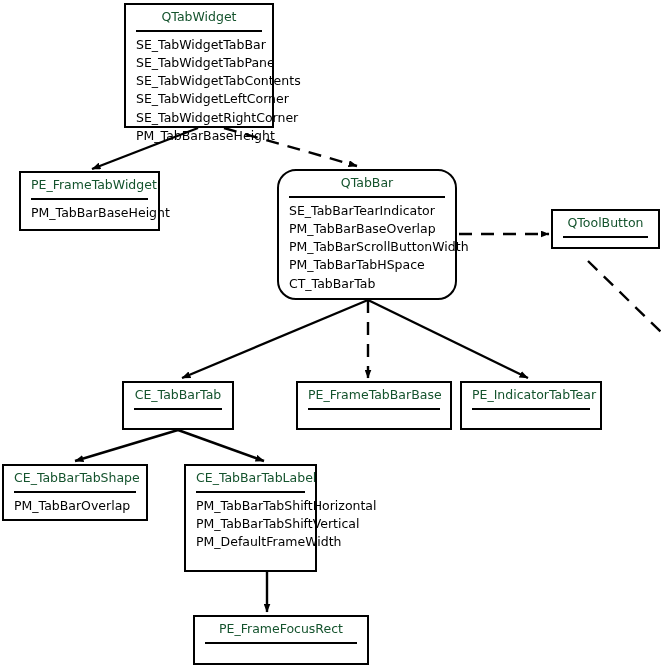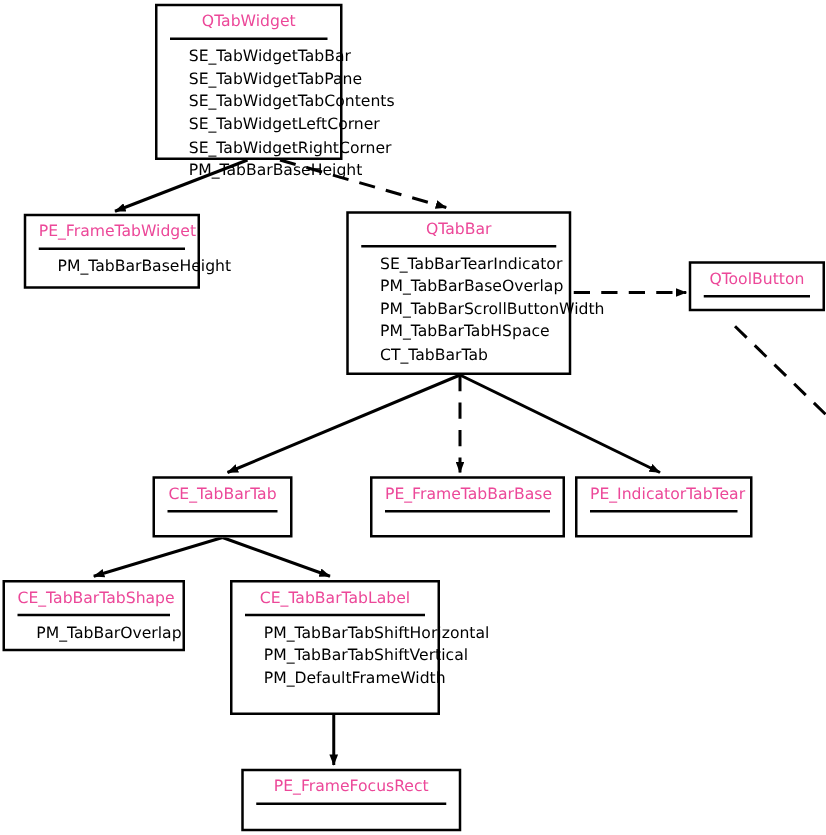--- a/index.html
+++ b/index.html
@@ -27,38 +27,38 @@
   .node {
     position: absolute;
     box-sizing: border-box;
     border: 2px solid #000000;
     background: #ffffff;
     z-index: 2;
   }
   .node-title {
     text-align: center;
     font-size: 12.5px;
-    color: #ec4899;
+    color: #14532d;
     line-height: 1.25;
     padding: 4px 10px 5px 10px;
     white-space: nowrap;
   }
   .node-divider {
     height: 0;
     border-top: 2px solid #000000;
     margin: 0 10px;
   }
   .node-members {
     padding: 4px 0 4px 0;
   }
   .member {
     font-size: 12.5px;
     color: #000000;
     line-height: 1.46;
-    padding-left: 25px;
+    padding-left: 10px;
     padding-right: 8px;
     white-space: nowrap;
   }
   .node.empty .node-divider {
     margin-bottom: 0;
   }
   .node.empty .node-members {
     padding: 0;
   }
 </style>
@@ -129,21 +129,21 @@
   </div>
 
   <div class="node" style="left:19px; top:171px; width:141px; height:60px;">
     <div class="node-title">PE_FrameTabWidget</div>
     <div class="node-divider"></div>
     <div class="node-members">
       <div class="member">PM_TabBarBaseHeight</div>
     </div>
   </div>
 
-  <div class="node" style="left:277px; top:169px; width:180px; height:131px;">
+  <div class="node" style="left:277px; top:169px; width:180px; height:131px;border-radius:19px;">
     <div class="node-title">QTabBar</div>
     <div class="node-divider"></div>
     <div class="node-members">
       <div class="member">SE_TabBarTearIndicator</div>
       <div class="member">PM_TabBarBaseOverlap</div>
       <div class="member">PM_TabBarScrollButtonWidth</div>
       <div class="member">PM_TabBarTabHSpace</div>
       <div class="member">CT_TabBarTab</div>
     </div>
   </div>
@@ -173,21 +173,21 @@
   </div>
 
   <div class="node" style="left:2px; top:464px; width:146px; height:57px;">
     <div class="node-title">CE_TabBarTabShape</div>
     <div class="node-divider"></div>
     <div class="node-members">
       <div class="member">PM_TabBarOverlap</div>
     </div>
   </div>
 
-  <div class="node" style="left:184px; top:464px; width:168px; height:108px;">
+  <div class="node" style="left:184px; top:464px; width:133px; height:108px;">
     <div class="node-title">CE_TabBarTabLabel</div>
     <div class="node-divider"></div>
     <div class="node-members">
       <div class="member">PM_TabBarTabShiftHorizontal</div>
       <div class="member">PM_TabBarTabShiftVertical</div>
       <div class="member">PM_DefaultFrameWidth</div>
     </div>
   </div>
 
   <div class="node empty" style="left:193px; top:615px; width:176px; height:50px;">

